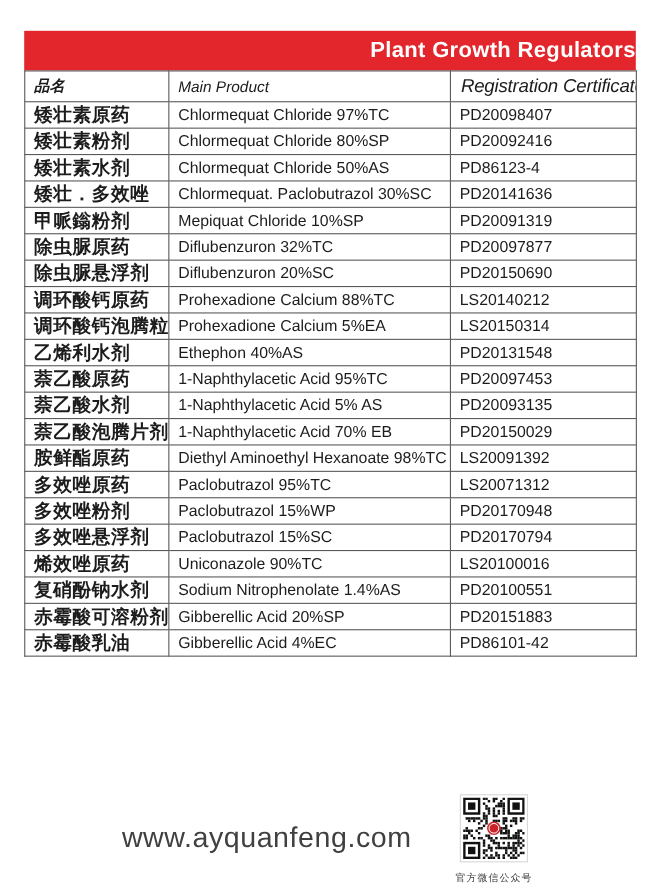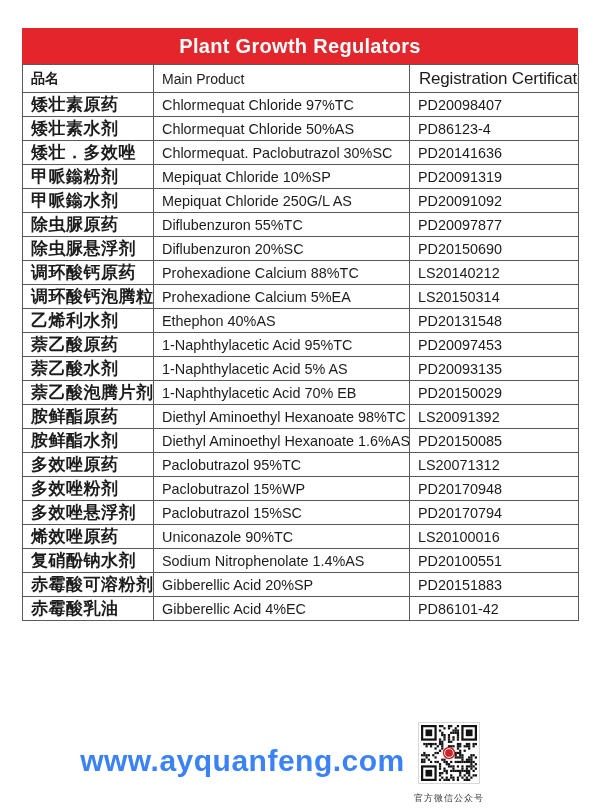--- a/index.html
+++ b/index.html
@@ -4,45 +4,44 @@
 <style>
   html,body{margin:0;padding:0;}
   body{
     width:600px;height:809px;position:relative;background:#ffffff;
     font-family:"Liberation Sans","DejaVu Sans",sans-serif;color:#1c1c1c;
     overflow:hidden;
   }
   .banner{
     position:absolute;left:22px;top:28px;width:556px;height:36px;
     background:#e2262b;color:#ffffff;font-size:20px;font-weight:bold;
-    text-align:center;line-height:36px;letter-spacing:.3px;
+    text-align:right;line-height:36px;letter-spacing:.3px;
   }
   table.pgr{
     position:absolute;left:22px;top:64px;width:556px;
     border-collapse:collapse;table-layout:fixed;
   }
   table.pgr th, table.pgr td{
     border:1px solid #5a5a5a;
     padding:0 0 0 8px;
     white-space:nowrap;overflow:hidden;
     vertical-align:middle;text-align:left;
   }
-  tr.head-row{height:28px;}
+  tr.head-row{height:28px;font-style:italic;}
   tr.head-row th{font-size:14px;font-weight:normal;}
   tr.head-row th.h0{font-weight:bold;}
   tr.head-row th.h2{font-size:17px;padding-left:9px;letter-spacing:-0.2px;margin-top:15px;}
   tr.data-row{height:23.6px;}
   td.c0{font-size:17px;font-weight:bold;letter-spacing:.5px;}
   td.c1{font-size:14.4px;}
   td.c2{font-size:14.4px;padding-left:10px;}
   .footer-site{
     position:absolute;left:75px;top:741px;width:335px;height:40px;
-    color:#3b82f6;font-size:30px;text-align:center;line-height:40px;
+    color:#404040;font-size:26px;text-align:center;line-height:40px;
     letter-spacing:.5px;
-    font-weight:bold;
   }
   .qr-wrap{
     position:absolute;left:418px;top:722px;width:62px;height:62px;
     background:#ffffff;border:1px solid #d8d8d8;box-sizing:border-box;
     display:flex;align-items:center;justify-content:center;
   }
   .qr-caption{
     position:absolute;left:408px;top:792px;width:82px;
     font-size:9px;color:#3a3a3a;text-align:center;letter-spacing:1px;
   }
@@ -65,42 +64,42 @@
       <th class="h2">Registration Certificate No.</th>
     </tr>
   </thead>
   <tbody>
       <tr class="data-row">
         <td class="c0">矮壮素原药</td>
         <td class="c1">Chlormequat Chloride 97%TC</td>
         <td class="c2">PD20098407</td>
       </tr>
       <tr class="data-row">
+        <td class="c0">矮壮素粉剂</td>
+        <td class="c1">Chlormequat Chloride 80%SP</td>
+        <td class="c2">PD20092416</td>
+      </tr>
+      <tr class="data-row">
         <td class="c0">矮壮素水剂</td>
         <td class="c1">Chlormequat Chloride 50%AS</td>
         <td class="c2">PD86123-4</td>
       </tr>
       <tr class="data-row">
         <td class="c0">矮壮．多效唑</td>
         <td class="c1">Chlormequat.  Paclobutrazol 30%SC</td>
         <td class="c2">PD20141636</td>
       </tr>
       <tr class="data-row">
         <td class="c0">甲哌鎓粉剂</td>
         <td class="c1">Mepiquat Chloride 10%SP</td>
         <td class="c2">PD20091319</td>
       </tr>
       <tr class="data-row">
-        <td class="c0">甲哌鎓水剂</td>
-        <td class="c1">Mepiquat Chloride 250G/L AS</td>
-        <td class="c2">PD20091092</td>
-      </tr>
-      <tr class="data-row">
         <td class="c0">除虫脲原药</td>
-        <td class="c1">Diflubenzuron 55%TC</td>
+        <td class="c1">Diflubenzuron 32%TC</td>
         <td class="c2">PD20097877</td>
       </tr>
       <tr class="data-row">
         <td class="c0">除虫脲悬浮剂</td>
         <td class="c1">Diflubenzuron 20%SC</td>
         <td class="c2">PD20150690</td>
       </tr>
       <tr class="data-row">
         <td class="c0">调环酸钙原药</td>
         <td class="c1">Prohexadione Calcium 88%TC</td>
@@ -128,25 +127,20 @@
       </tr>
       <tr class="data-row">
         <td class="c0">萘乙酸泡腾片剂</td>
         <td class="c1">1-Naphthylacetic Acid 70% EB</td>
         <td class="c2">PD20150029</td>
       </tr>
       <tr class="data-row">
         <td class="c0">胺鲜酯原药</td>
         <td class="c1">Diethyl Aminoethyl Hexanoate 98%TC</td>
         <td class="c2">LS20091392</td>
-      </tr>
-      <tr class="data-row">
-        <td class="c0">胺鲜酯水剂</td>
-        <td class="c1">Diethyl Aminoethyl Hexanoate 1.6%AS</td>
-        <td class="c2">PD20150085</td>
       </tr>
       <tr class="data-row">
         <td class="c0">多效唑原药</td>
         <td class="c1">Paclobutrazol 95%TC</td>
         <td class="c2">LS20071312</td>
       </tr>
       <tr class="data-row">
         <td class="c0">多效唑粉剂</td>
         <td class="c1">Paclobutrazol 15%WP</td>
         <td class="c2">PD20170948</td>

